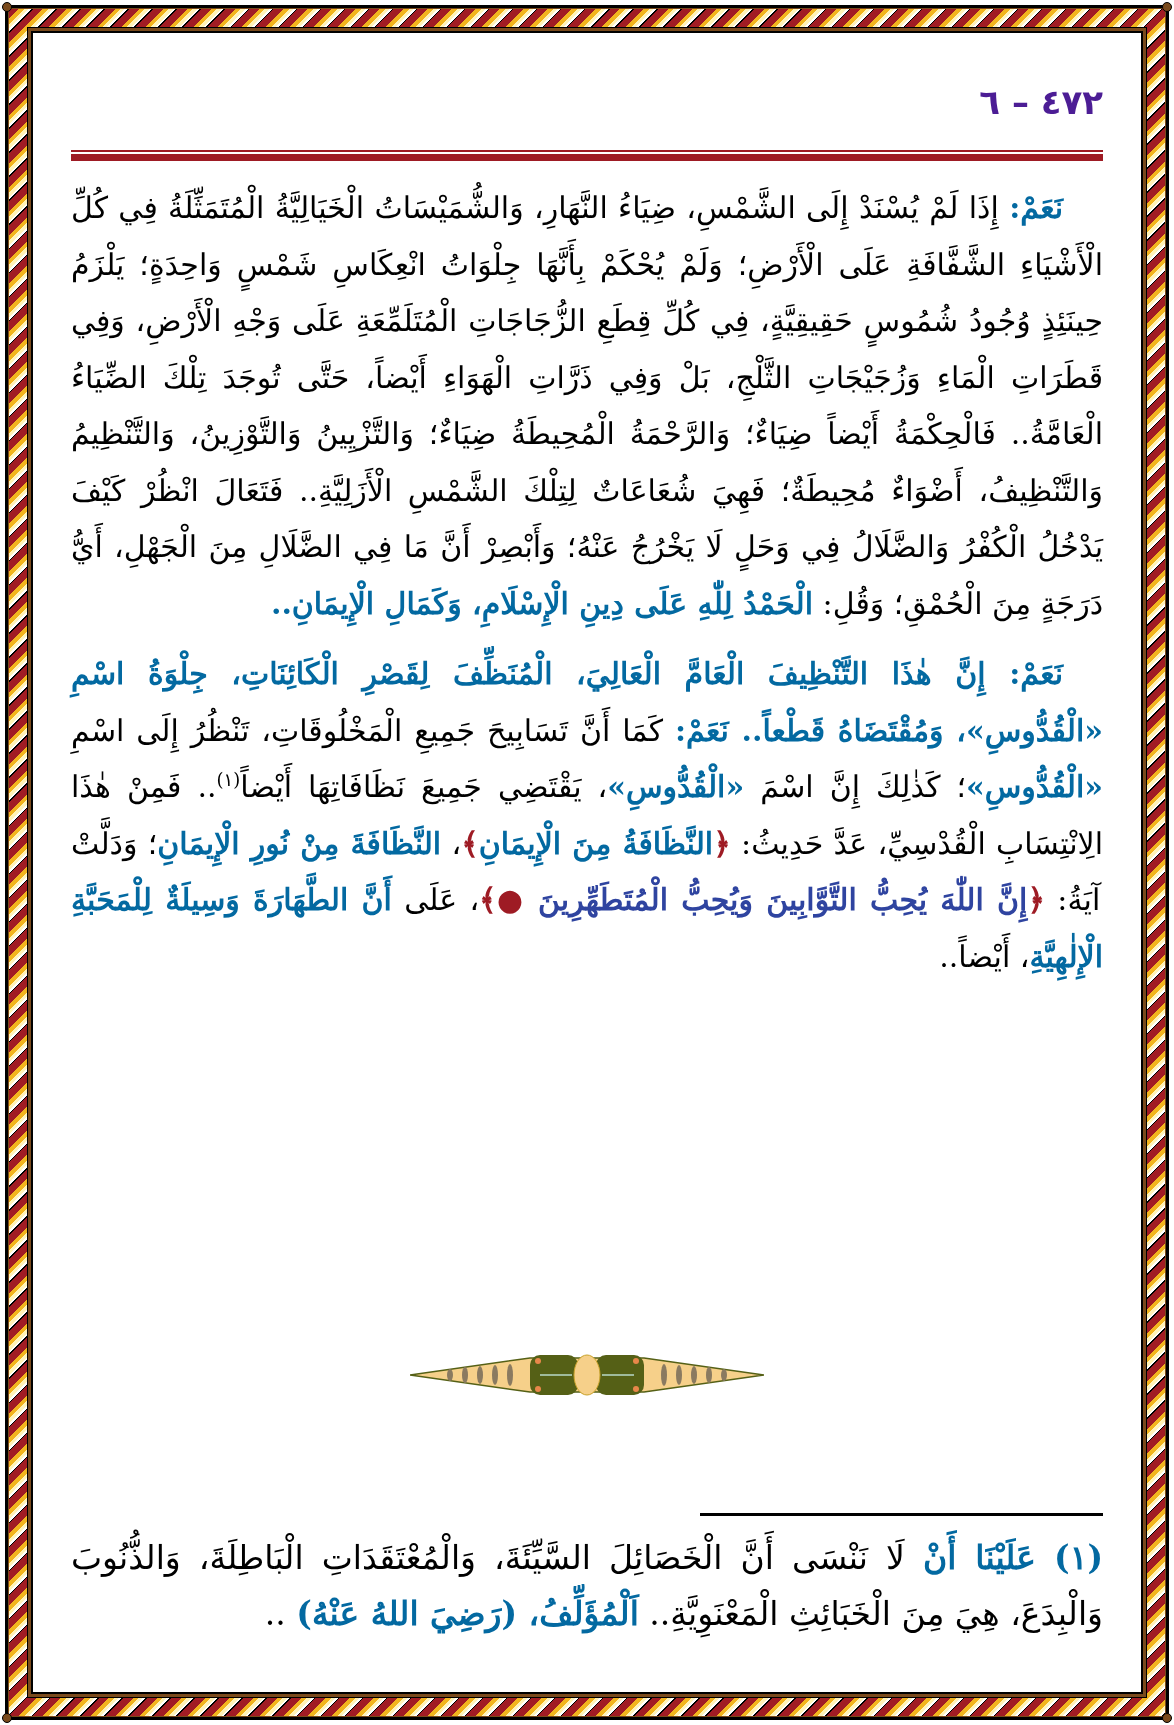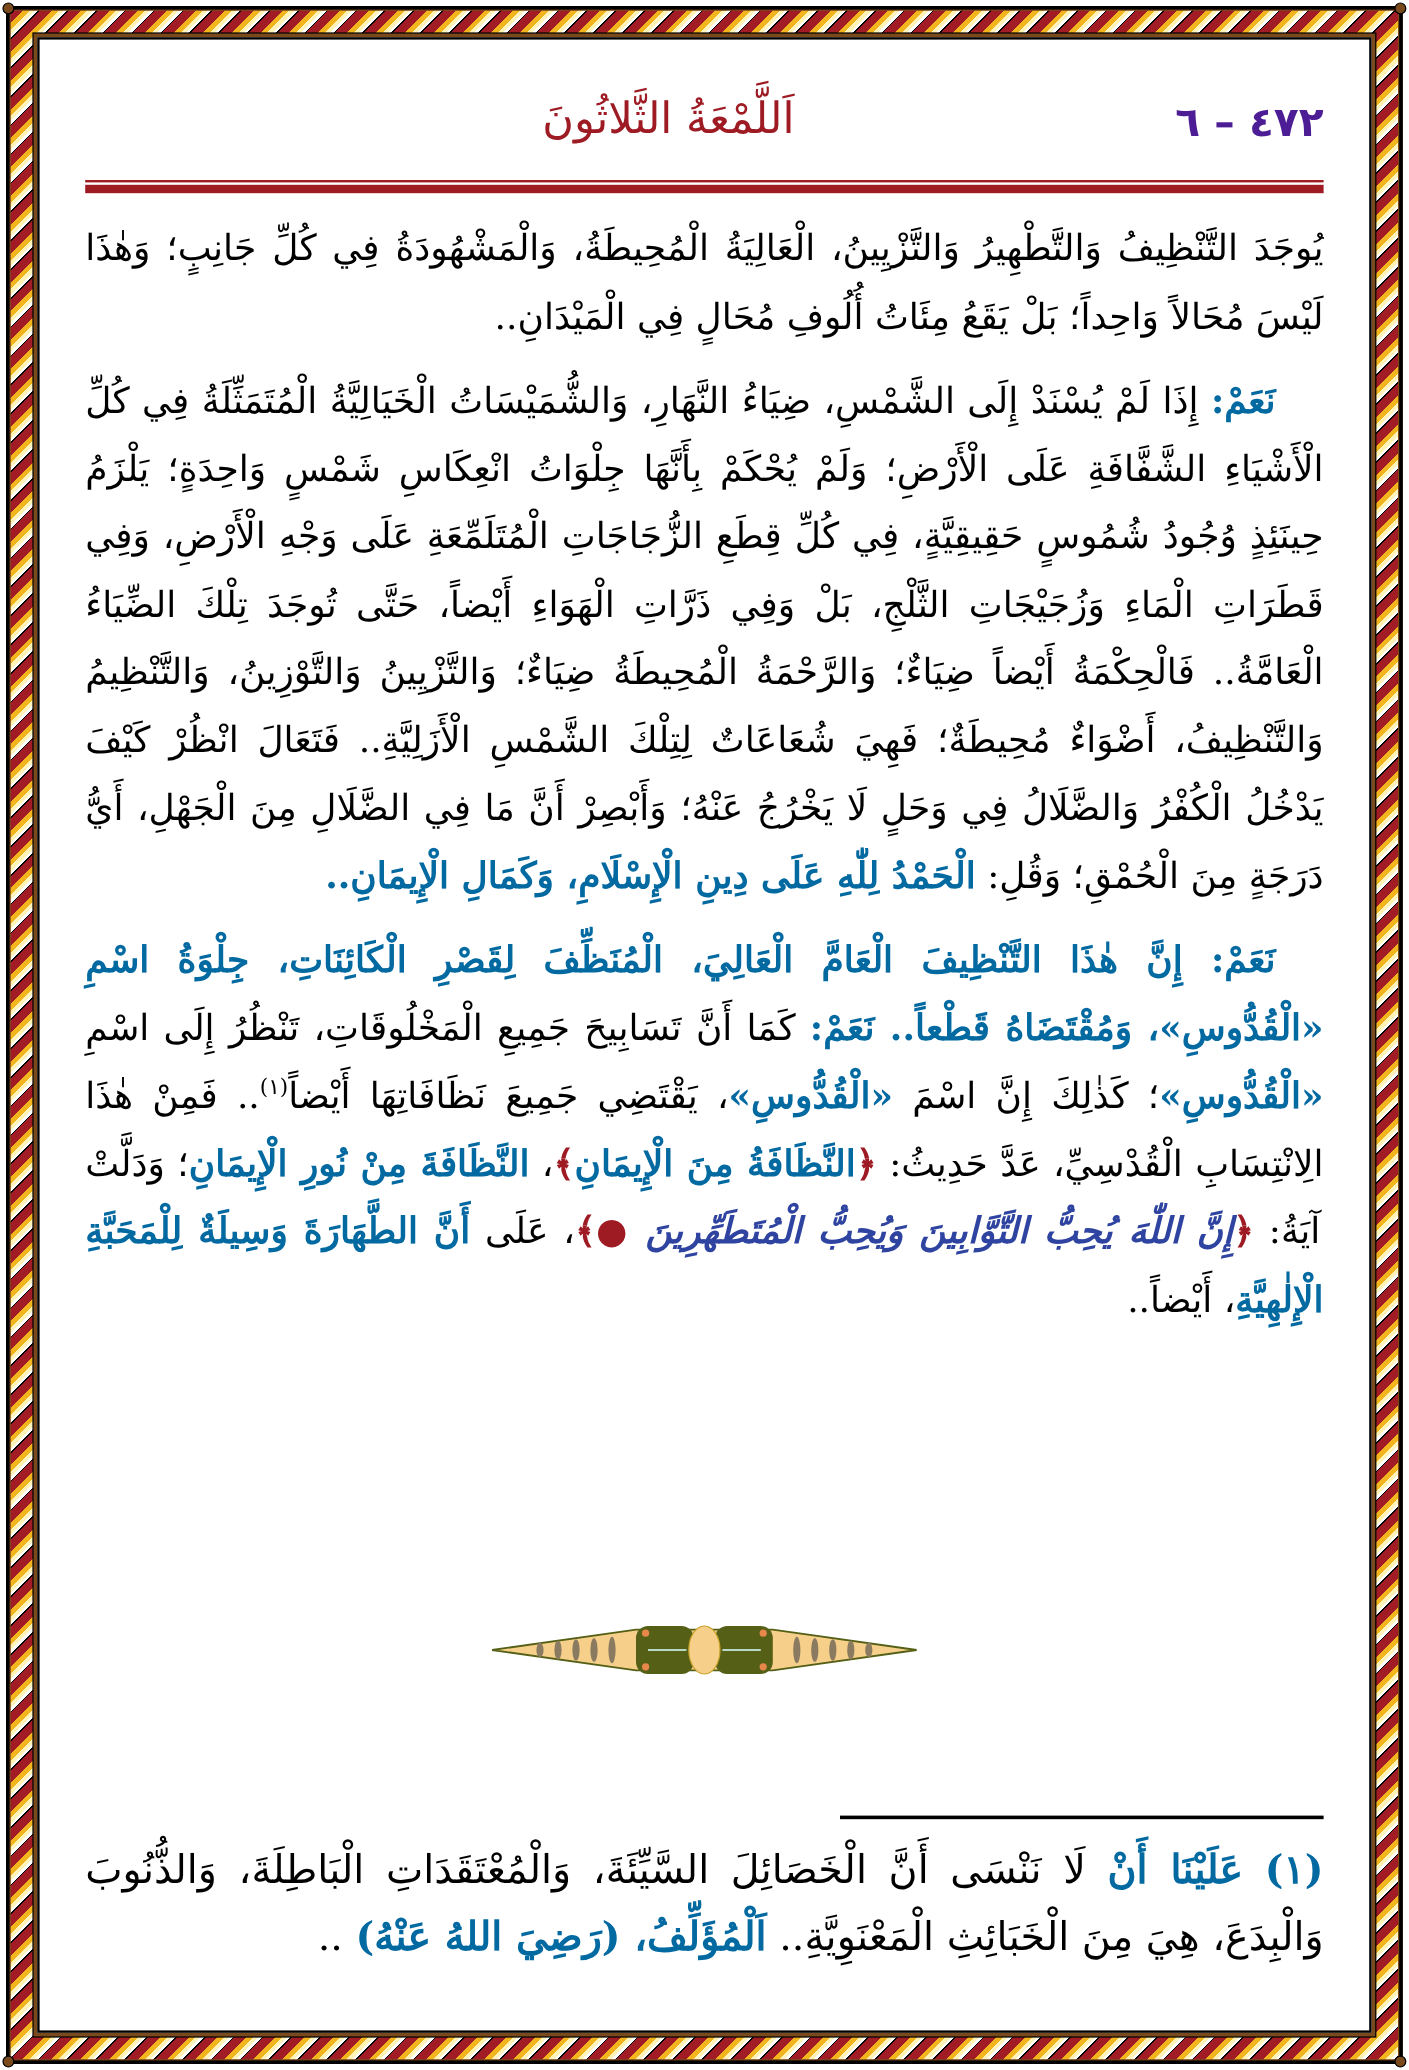--- a/index.html
+++ b/index.html
@@ -29,21 +29,21 @@
   .rule-thin { position: absolute; left: 71px; right: 71px; top: 150px; height: 2px; background: #9e1b24; }
   .rule-thick { position: absolute; left: 71px; right: 71px; top: 154px; height: 7px; background: #9e1b24; }
 
   
   .body-text { position: absolute; left: 71px; right: 71px; top: 180px; direction: rtl;
                font-size: 30px; line-height: 56.5px; color: #000; text-align: justify;
                text-align-last: right; }
   .body-text p { margin: 0 0 14px 0; }
   .body-text p.indent { text-indent: 40px; }
   .red { color: #0369a1; font-weight: bold; }
-  .blue { color: #2f44a0; font-weight: bold; font-style: italic; }
+  .blue { color: #2f44a0; font-weight: bold; }
   .bracket { color: #9e1b24; font-weight: bold; }
   .sup { font-size: 18px; vertical-align: super; line-height: 0; }
 
   
   .ornament { position: absolute; left: 410px; top: 1350px; width: 354px; height: 50px; }
 
   
   .fn-rule { position: absolute; left: 700px; width: 403px; top: 1513px; height: 3px; background: #000; }
   .footnote { position: absolute; left: 71px; right: 71px; top: 1530px; direction: rtl;
               font-size: 33px; line-height: 56px; text-align: justify; text-align-last: right; color: #000; }
@@ -55,29 +55,25 @@
 <div class="frame-outer"></div>
 <div class="frame-braid"></div>
 <div class="frame-inner"></div>
 <span class="corner" style="left:2px;top:2px"></span>
 <span class="corner" style="right:2px;top:2px"></span>
 <span class="corner" style="left:2px;bottom:2px"></span>
 <span class="corner" style="right:2px;bottom:2px"></span>
 
 <div class="header">
   <span class="page-num">٤٧٢ – ٦</span>
-  <span class="page-title">اَللَّمْعَةُ الثَّلاثُونَ</span>
 </div>
 <div class="rule-thin"></div>
 <div class="rule-thick"></div>
 
 <div class="body-text">
-  <p>
-    <span>يُوجَدَ التَّنْظِيفُ وَالتَّطْهِيرُ وَالتَّزْيِينُ، الْعَالِيَةُ الْمُحِيطَةُ، وَالْمَشْهُودَةُ فِي كُلِّ جَانِبٍ؛ وَهٰذَا لَيْسَ مُحَالاً وَاحِداً؛ بَلْ يَقَعُ مِئَاتُ أُلُوفِ مُحَالٍ فِي الْمَيْدَانِ..</span>
-  </p>
   <p class="indent">
     <span class="red">نَعَمْ:</span><span> إِذَا لَمْ يُسْنَدْ إِلَى الشَّمْسِ، ضِيَاءُ النَّهَارِ، وَالشُّمَيْسَاتُ الْخَيَالِيَّةُ الْمُتَمَثِّلَةُ فِي كُلِّ الْأَشْيَاءِ الشَّفَّافَةِ عَلَى الْأَرْضِ؛ وَلَمْ يُحْكَمْ بِأَنَّهَا جِلْوَاتُ انْعِكَاسِ شَمْسٍ وَاحِدَةٍ؛ يَلْزَمُ حِينَئِذٍ وُجُودُ شُمُوسٍ حَقِيقِيَّةٍ، فِي كُلِّ قِطَعِ الزُّجَاجَاتِ الْمُتَلَمِّعَةِ عَلَى وَجْهِ الْأَرْضِ، وَفِي قَطَرَاتِ الْمَاءِ وَزُجَيْجَاتِ الثَّلْجِ، بَلْ وَفِي ذَرَّاتِ الْهَوَاءِ أَيْضاً، حَتَّى تُوجَدَ تِلْكَ الضِّيَاءُ الْعَامَّةُ.. فَالْحِكْمَةُ أَيْضاً ضِيَاءٌ؛ وَالرَّحْمَةُ الْمُحِيطَةُ ضِيَاءٌ؛ وَالتَّزْيِينُ وَالتَّوْزِينُ، وَالتَّنْظِيمُ وَالتَّنْظِيفُ، أَضْوَاءٌ مُحِيطَةٌ؛ فَهِيَ شُعَاعَاتٌ لِتِلْكَ الشَّمْسِ الْأَزَلِيَّةِ.. فَتَعَالَ انْظُرْ كَيْفَ يَدْخُلُ الْكُفْرُ وَالضَّلَالُ فِي وَحَلٍ لَا يَخْرُجُ عَنْهُ؛ وَأَبْصِرْ أَنَّ مَا فِي الضَّلَالِ مِنَ الْجَهْلِ، أَيُّ دَرَجَةٍ مِنَ الْحُمْقِ؛ وَقُلِ: </span><span class="red">الْحَمْدُ لِلّٰهِ عَلَى دِينِ الْإِسْلَامِ، وَكَمَالِ الْإِيمَانِ..</span>
   </p>
   <p class="indent">
     <span class="red">نَعَمْ: إِنَّ هٰذَا التَّنْظِيفَ الْعَامَّ الْعَالِيَ، الْمُنَظِّفَ لِقَصْرِ الْكَائِنَاتِ، جِلْوَةُ اسْمِ «الْقُدُّوسِ»، وَمُقْتَضَاهُ قَطْعاً.. نَعَمْ:</span><span> كَمَا أَنَّ تَسَابِيحَ جَمِيعِ الْمَخْلُوقَاتِ، تَنْظُرُ إِلَى اسْمِ </span><span class="red">«الْقُدُّوسِ»</span><span>؛ كَذٰلِكَ إِنَّ اسْمَ </span><span class="red">«الْقُدُّوسِ»</span><span>، يَقْتَضِي جَمِيعَ نَظَافَاتِهَا أَيْضاً</span><span class="sup">(١)</span><span>.. فَمِنْ هٰذَا الِانْتِسَابِ الْقُدْسِيِّ، عَدَّ حَدِيثُ: </span><span class="bracket">﴿</span><span class="red">النَّظَافَةُ مِنَ الْإِيمَانِ</span><span class="bracket">﴾</span><span>، </span><span class="red">النَّظَافَةَ مِنْ نُورِ الْإِيمَانِ</span><span>؛ وَدَلَّتْ آيَةُ: </span><span class="bracket">﴿</span><span class="blue">إِنَّ اللّٰهَ يُحِبُّ التَّوَّابِينَ وَيُحِبُّ الْمُتَطَهِّرِينَ</span> <span class="bracket">●</span><span class="bracket">﴾</span><span>، عَلَى </span><span class="red">أَنَّ الطَّهَارَةَ وَسِيلَةٌ لِلْمَحَبَّةِ الْإِلٰهِيَّةِ</span><span>، أَيْضاً..</span>
   </p>
 </div>
 
 <svg class="ornament" viewBox="0 0 354 50">
   <polygon points="0,25 120,8 234,8 354,25 234,42 120,42" fill="#f6d08a" stroke="#556016" stroke-width="1.5"></polygon>

